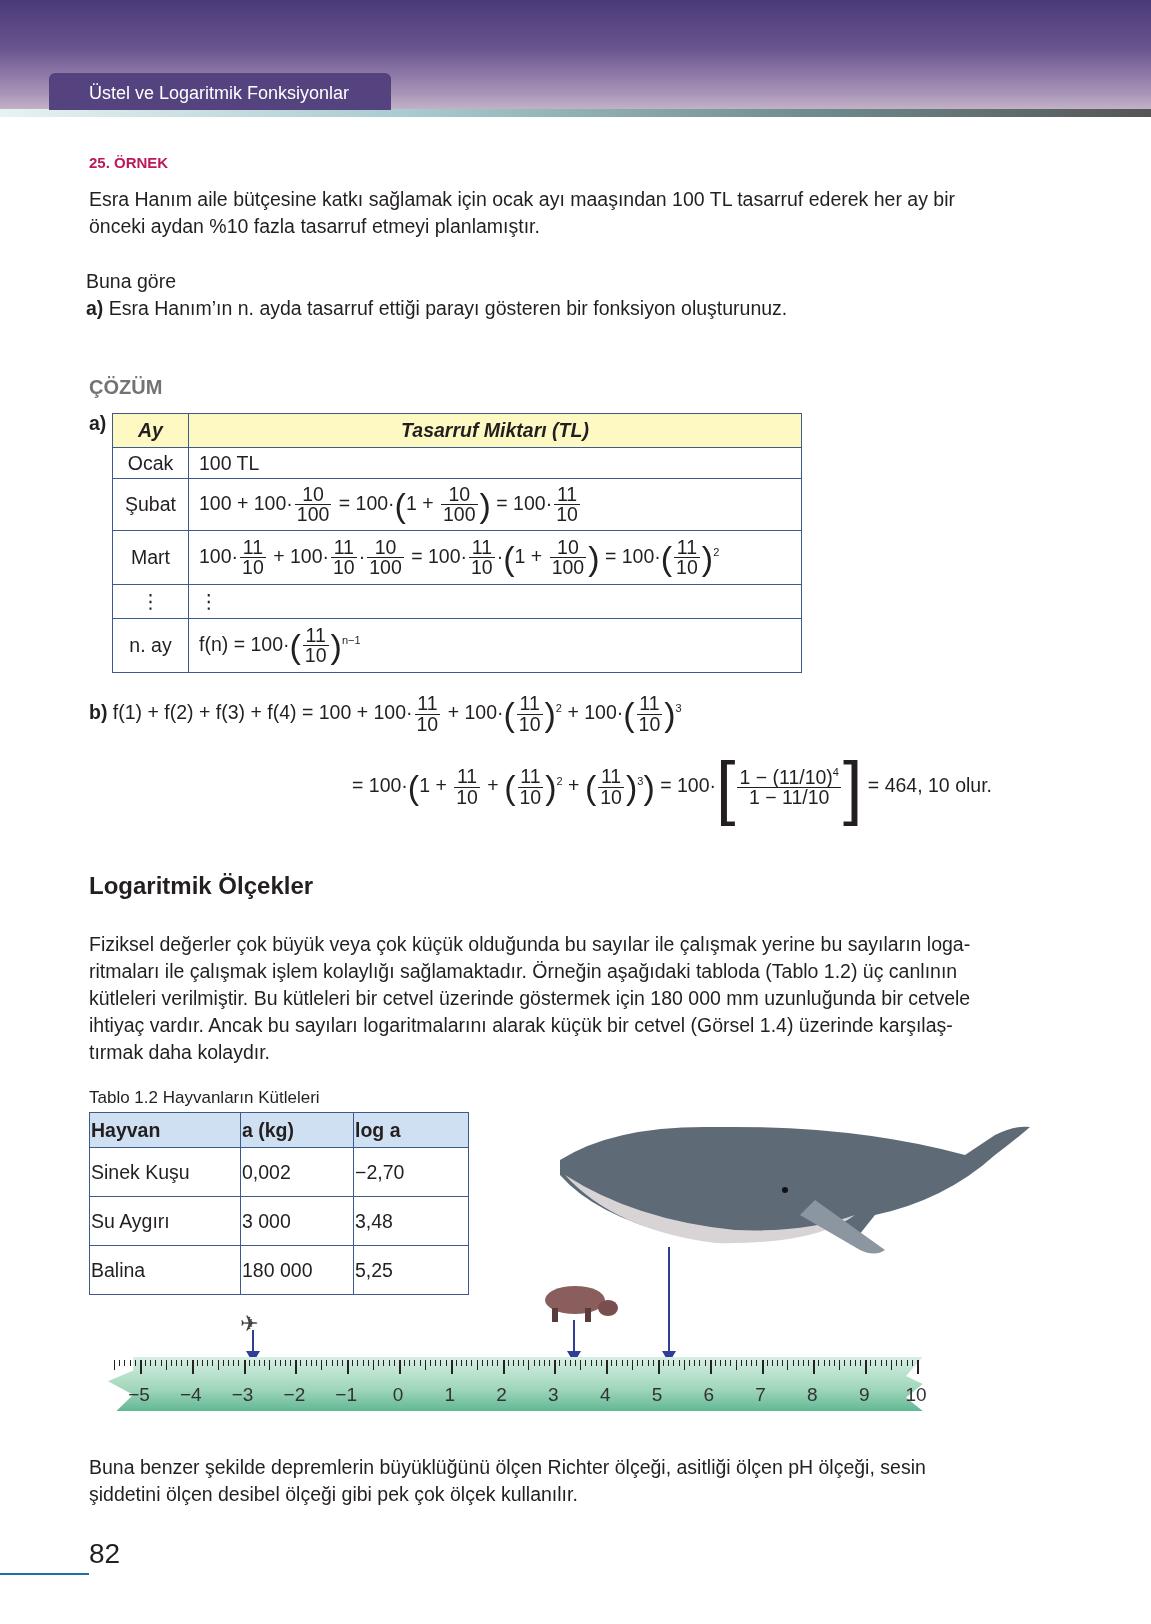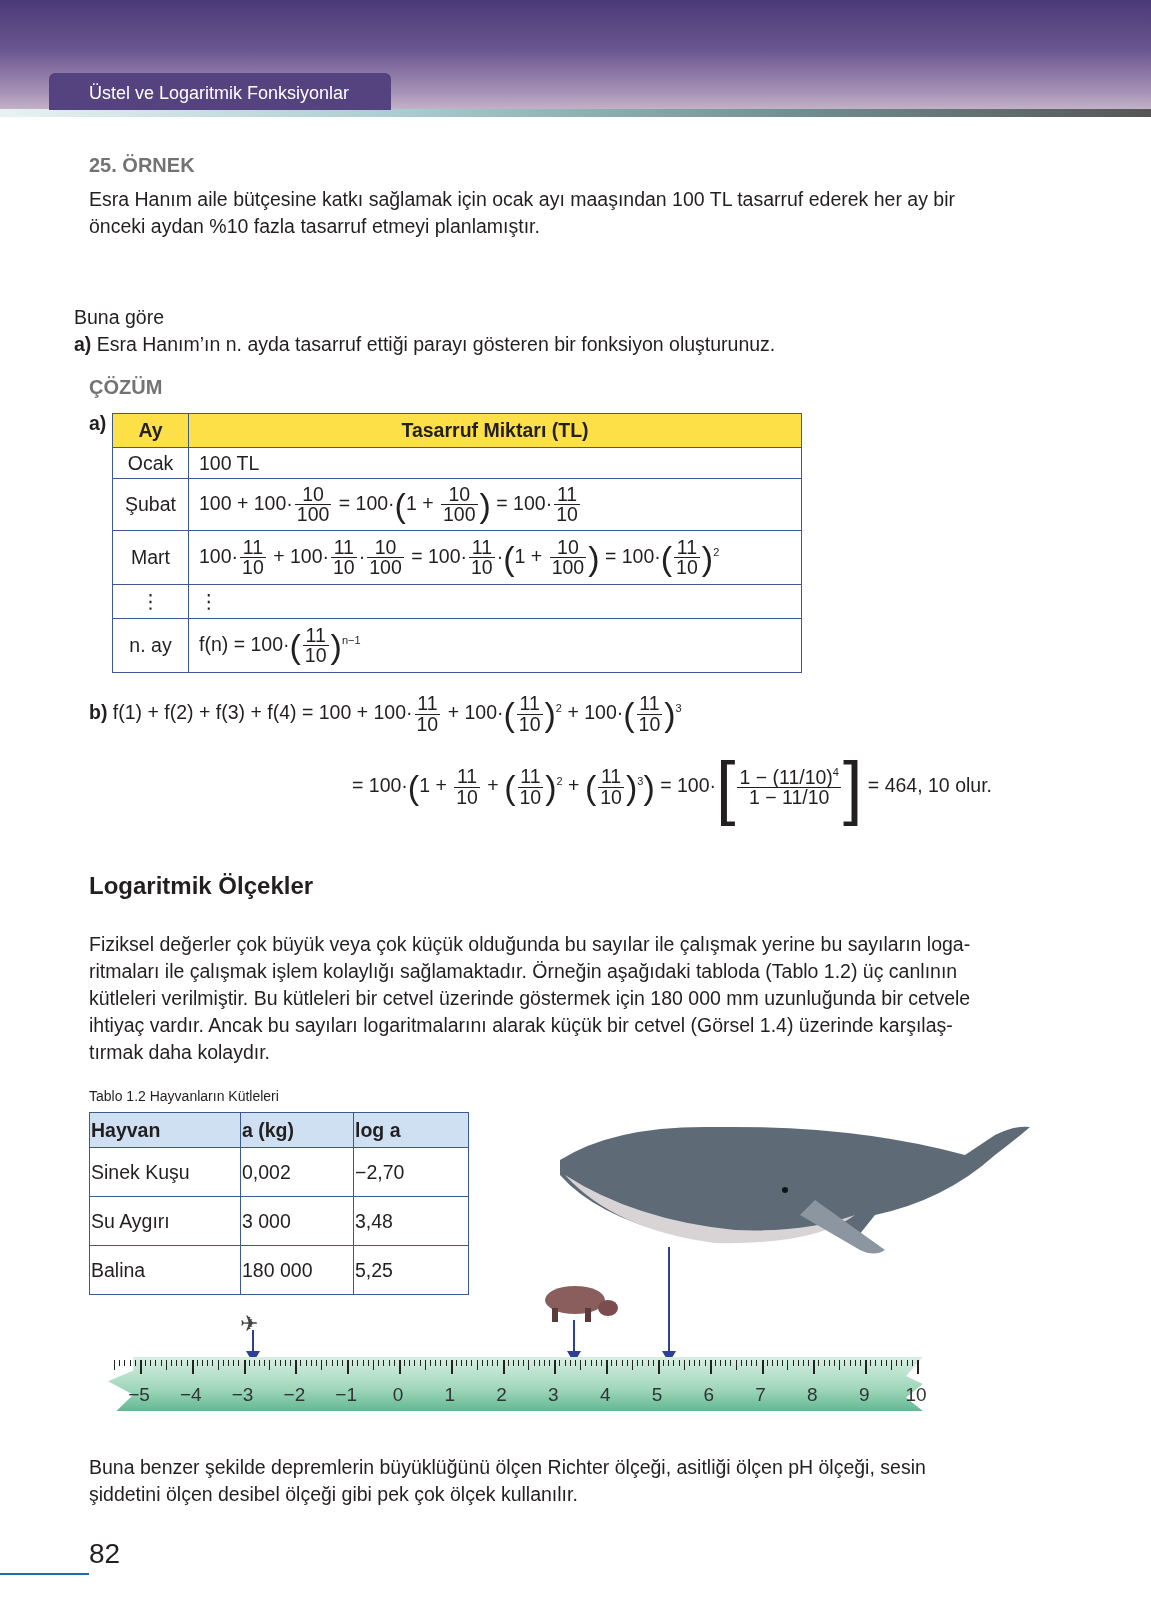--- a/index.html
+++ b/index.html
@@ -5,36 +5,36 @@
   html, body { margin:0; padding:0; }
   body { width:1151px; height:1624px; position:relative; background:#fff; overflow:hidden;
          font-family:"Liberation Sans", sans-serif; color:#231f20; }
   .header-band { position:absolute; left:0; top:0; width:1151px; height:110px;
     background:linear-gradient(180deg,#4a3a78 0%,#6a5690 45%,#a994b8 85%,#c4b3c8 100%); }
   .header-strip { position:absolute; left:0; top:109px; width:1151px; height:8px;
     background:linear-gradient(90deg,#e8f2f2 0%,#a9ccd0 35%,#6f8d8f 70%,#555 100%); }
   .chapter-tab { position:absolute; left:49px; top:73px; width:342px; height:37px; background:#55437f;
     border-radius:6px 6px 0 0; color:#fff; font-size:18px; line-height:40px; padding-left:40px; box-sizing:border-box; }
   .abs { position:absolute; }
-  .example-title { left:89px; top:154px; color:#737373; font-weight:bold; font-size:20px; }
+  .example-title { left:89px; top:154px; color:#be185d; font-weight:bold; font-size:15px; }
   .p { font-size:19.5px; line-height:27px; }
   .solution-title { left:89px; top:376px; color:#737373; font-weight:bold; font-size:20px; }
   b.lbl { font-weight:bold; }
   table.t1 { position:absolute; left:112px; top:413px; border-collapse:collapse; width:690px; font-size:19.5px; }
   table.t1 td, table.t1 th { border:1.5px solid #3c5a8c; padding:0 10px; }
-  table.t1 th { background:#fde047; font-weight:bold; height:33px; }
+  table.t1 th { background:#fef9c3; font-weight:bold; height:33px;font-style:italic; }
   table.t1 td.ay { text-align:center; width:55px; }
   .frac { display:inline-block; vertical-align:middle; text-align:center; margin:0 2px; line-height:1; }
   .frac .n { display:block; border-bottom:1.5px solid #231f20; padding:0 2px; }
   .frac .d { display:block; padding:0 2px; }
   .par { font-size:34px; font-weight:200; vertical-align:middle; line-height:1; }
   sup { font-size:11px; }
   .math { white-space:nowrap; }
   .sect-title { left:89px; top:872px; font-size:24px; font-weight:bold; }
-  .caption { left:89px; top:1088px; font-size:14px; }
+  .caption { left:89px; top:1088px; font-size:17px; }
   table.t2 { position:absolute; left:89px; top:1112px; border-collapse:collapse; font-size:19.5px; }
   table.t2 td, table.t2 th { border:1.5px solid #3c5a8c; text-align:left; }
   table.t2 th { background:#cfe0f2; height:32px; }
   table.t2 td { height:46px; }
   .ruler { position:absolute; left:108px; top:1357px; width:840px; height:54px;
      background:linear-gradient(180deg,#d8efe3 0%,#9fd6ba 60%,#62b893 100%);
      clip-path:polygon(3% 0,97% 0,95% 35%,97% 50%,95% 75%,97% 100%,1% 100%,3% 70%,0 45%,3% 25%); }
   .ruler-num { position:absolute; top:1384px; font-size:19px; color:#333; transform:translateX(-50%); }
   .tick { position:absolute; width:1px; background:#222; top:1360px; }
   .arrow { position:absolute; width:2px; background:#2f3f95; }
@@ -47,21 +47,21 @@
 
 <div class="header-band"></div>
 <div class="header-strip"></div>
 <div class="chapter-tab">Üstel ve Logaritmik Fonksiyonlar</div>
 
 <div class="abs example-title">25. ÖRNEK</div>
 <div class="abs p" style="left:89px;top:186px;">
   <div>Esra Hanım aile bütçesine katkı sağlamak için ocak ayı maaşından 100 TL tasarruf ederek her ay bir</div>
   <div>önceki aydan %10 fazla tasarruf etmeyi planlamıştır.</div>
 </div>
-<div class="abs p" style="left:74px;top:268px;margin-top:36px;">
+<div class="abs p" style="left:86px;top:268px;">
   <div>Buna göre</div>
   <div><b class="lbl">a)</b><span> Esra Hanım’ın n. ayda tasarruf ettiği parayı gösteren bir fonksiyon oluşturunuz.</span></div>
 </div>
 
 <div class="abs solution-title">ÇÖZÜM</div>
 <div class="abs p" style="left:89px;top:410px;font-weight:bold;">a)</div>
 
 <table class="t1">
   <tbody>
       <tr>

